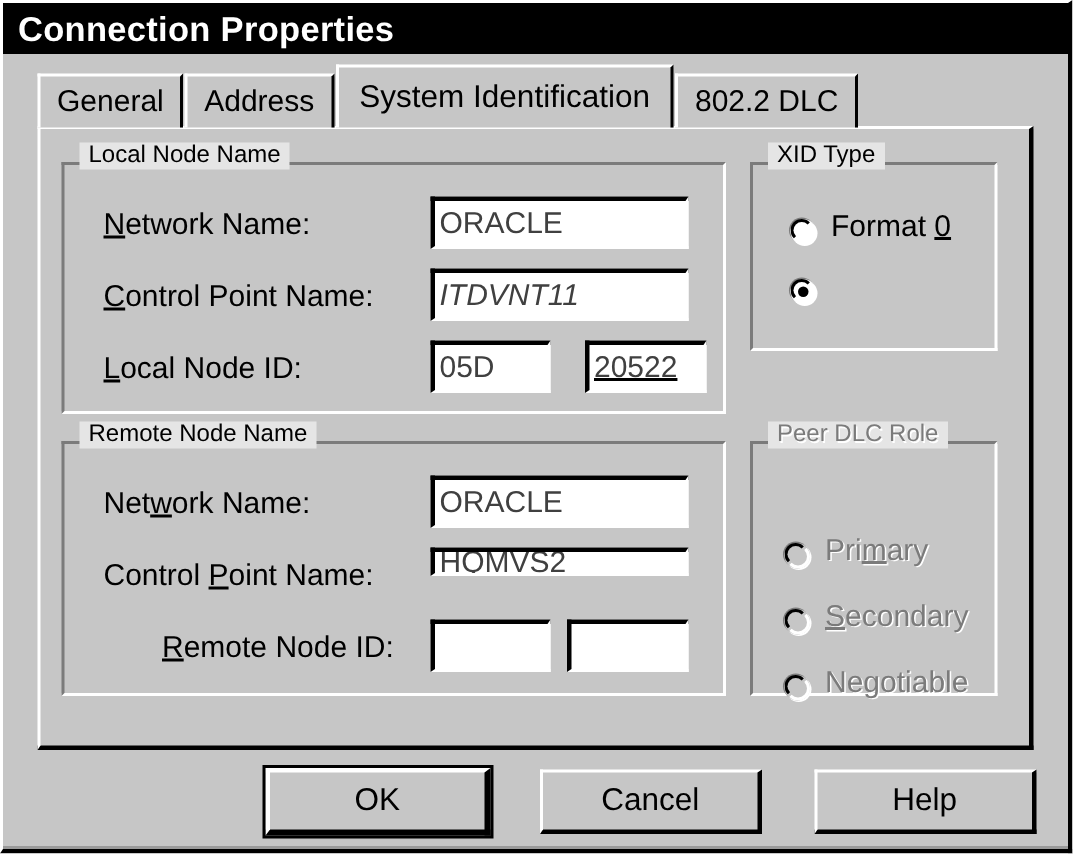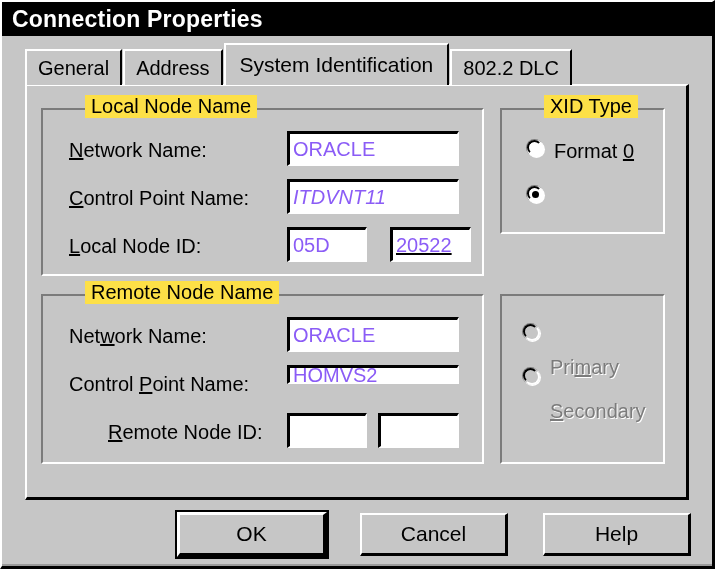--- a/index.html
+++ b/index.html
@@ -125,27 +125,26 @@
   .group-frame::after {
     content: "";
     position: absolute;
     left: -2px; top: -2px;
     right: -2px; bottom: -2px;
   }
   .group-title {
     position: absolute;
     top: -13px;
     left: 12px;
-    background: #fde047;
+    background: #e5e5e5;
     padding: 0 6px;
-    font-size: 20px;
+    font-size: 16px;
     color: #000000;
     white-space: nowrap;
     z-index: 2;
-    margin-left: 32px;
   }
   .group-title.disabled {
     color: #7b7b7b;
     text-shadow: 1px 1px 0 #ffffff;
   }
 
   
   .field-label {
     position: absolute;
     font-size: 20px;
@@ -164,30 +163,30 @@
     border-left: 3px solid #000000;
     border-right: 2px solid #ffffff;
     border-bottom: 2px solid #ffffff;
     display: flex;
     align-items: center;
     overflow: hidden;
   }
   .textfield .val {
     font-family: "Liberation Sans", sans-serif;
     font-size: 20px;
-    color: #8b5cf6;
+    color: #404040;
     padding-left: 3px;
     white-space: nowrap;
   }
 
   
   .radio-row {
     position: absolute;
     display: flex;
-    align-items: flex-start;
+    align-items: flex-end;
     white-space: nowrap;
   }
   .radio {
     position: relative;
     width: 17px;
     height: 17px;
     flex: 0 0 auto;
     margin-right: 10px;
   }
   .radio .outer {
@@ -376,39 +375,48 @@
           <span class="outer"></span>
           <span class="arc-dark"></span>
           <span class="arc-light"></span>
           <span class="dot"></span>
         </span>
       </div>
     </div>
 
     <div class="group" style="left:473px; top:208px; width:165px; height:170px;">
       <div class="group-frame"></div>
+      <div class="group-title disabled">Peer DLC Role</div>
 
       <div class="radio-row" style="left:23px; top:30px;">
         <span class="radio disabled">
           <span class="outer"></span>
           <span class="arc-dark"></span>
           <span class="arc-light"></span>
         </span>
         <span class="radio-label disabled"><span>Pri</span><u>m</u><span>ary</span></span>
       </div>
 
       <div class="radio-row" style="left:23px; top:74px;">
         <span class="radio disabled">
           <span class="outer"></span>
           <span class="arc-dark"></span>
           <span class="arc-light"></span>
         </span>
         <span class="radio-label disabled"><span></span><u>S</u><span>econdary</span></span>
       </div>
 
+      <div class="radio-row" style="left:23px; top:118px;">
+        <span class="radio disabled">
+          <span class="outer"></span>
+          <span class="arc-dark"></span>
+          <span class="arc-light"></span>
+        </span>
+        <span class="radio-label disabled"><span>Ne</span><u>g</u><span>otiable</span></span>
+      </div>
     </div>
 
   </div>
 
   <div class="btn default" style="left:177px; top:512px; width:150px; height:45px;">
     <span>OK</span>
   </div>
   <div class="btn" style="left:360px; top:513px; width:148px; height:43px;">
     <span>Cancel</span>
   </div>

